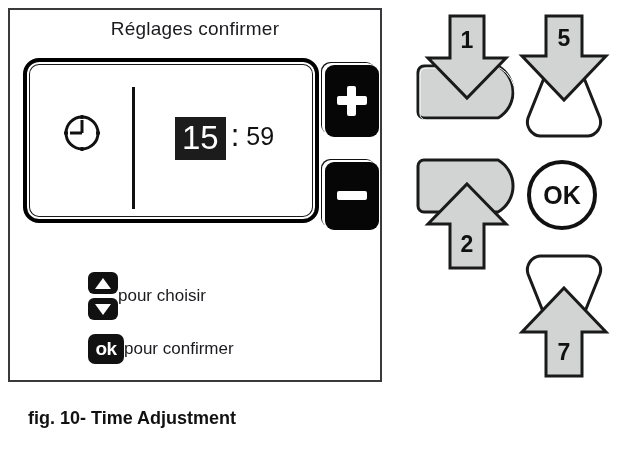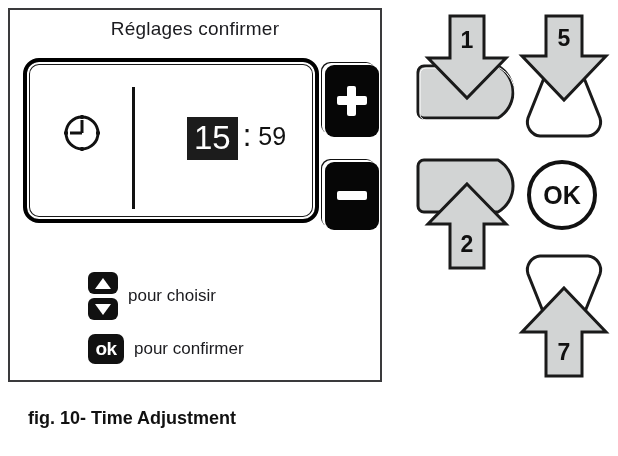--- a/index.html
+++ b/index.html
@@ -72,21 +72,21 @@
     position: absolute;
     left: 105px;
     top: 25px;
     width: 3px;
     height: 122px;
     background: #111111;
   }
 
   #time-row {
     position: absolute;
-    left: 160px;
+    left: 148px;
     top: 55px;
     display: flex;
     align-items: center;
     height: 42px;
   }
   #hours-value {
     background: #1c1c1c;
     color: #ffffff;
     font-size: 33px;
     line-height: 1;
@@ -136,21 +136,21 @@
     width: 280px;
   }
   .legend-row {
     display: flex;
     align-items: center;
     margin-bottom: 14px;
   }
   .legend-text {
     font-size: 17px;
     color: #1b1b1f;
-    margin-left: 10px;
+    margin-left: 0;
     font-family: "Liberation Sans", sans-serif;
   }
 
   #updown-icon {
     width: 30px;
     height: 48px;
     position: relative;
     flex: 0 0 auto;
   }
   .ud-key {

